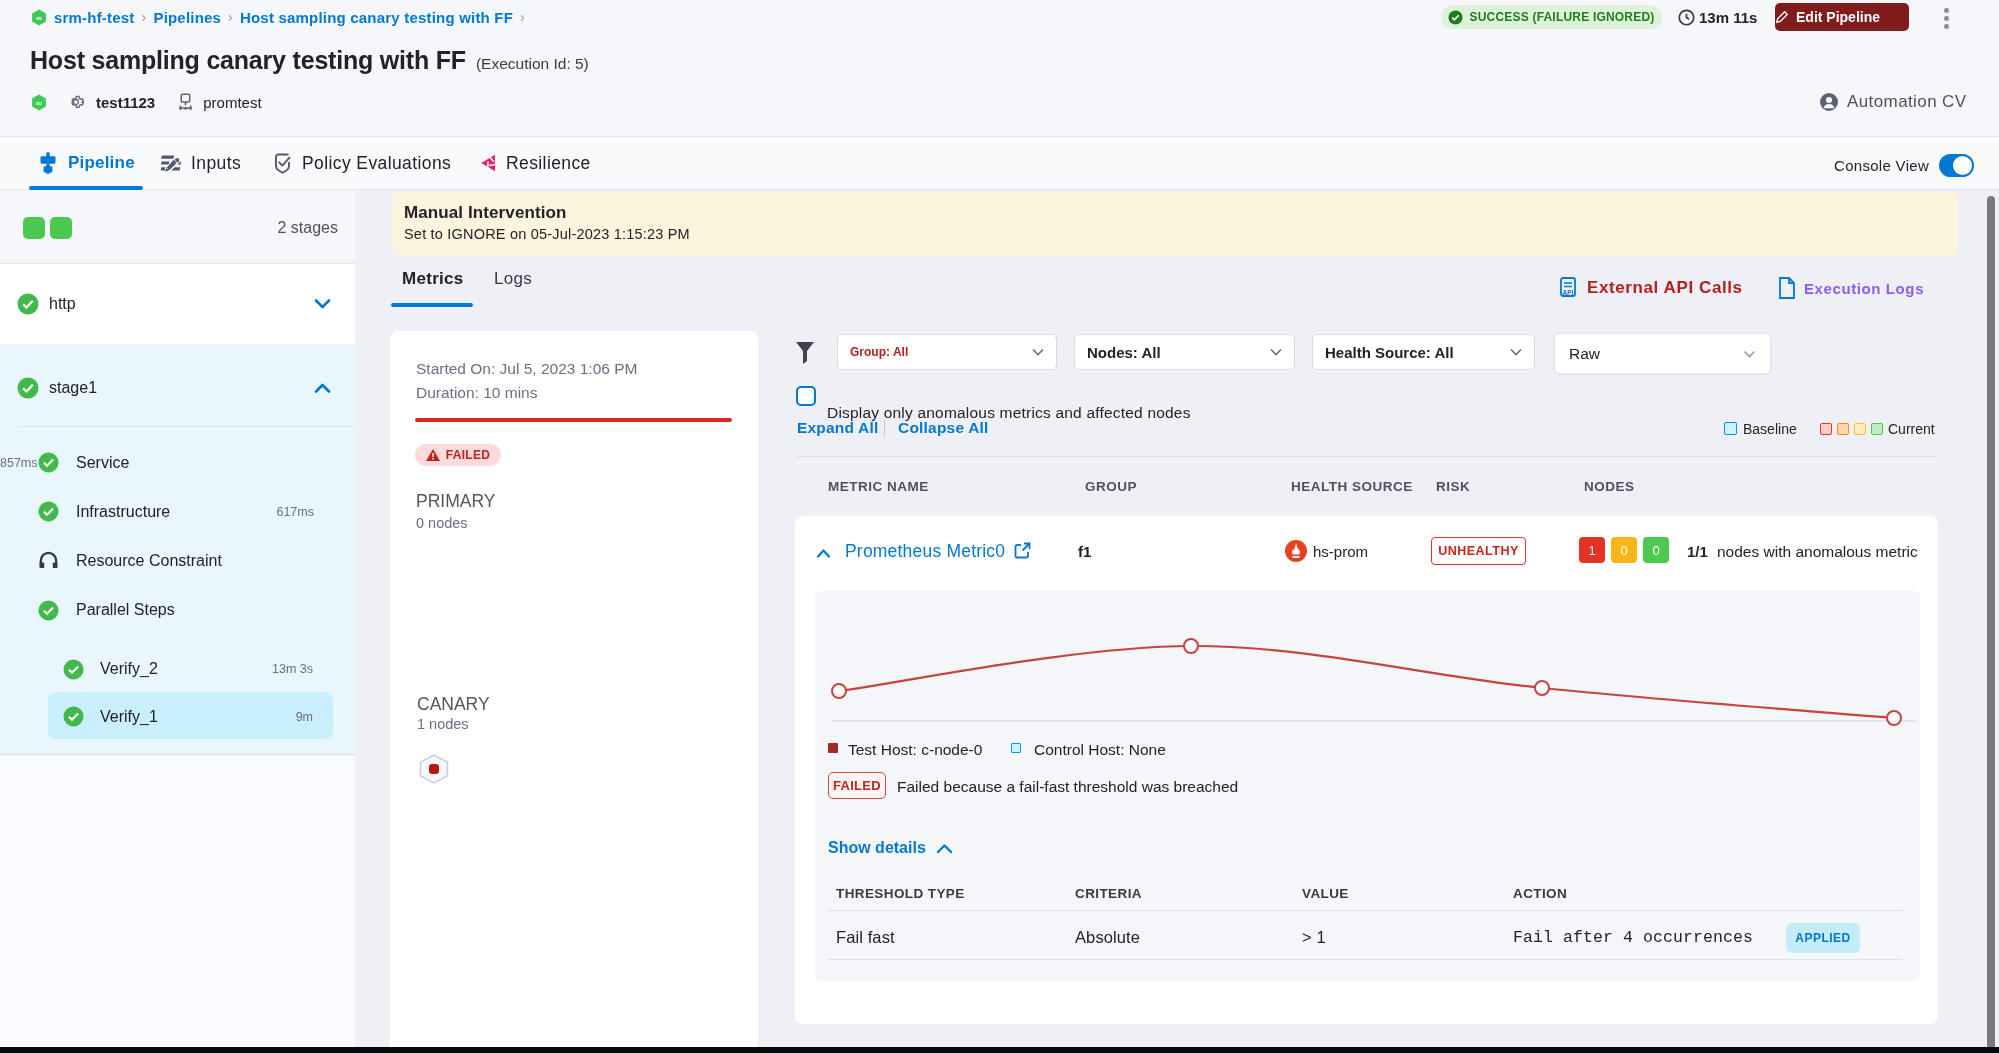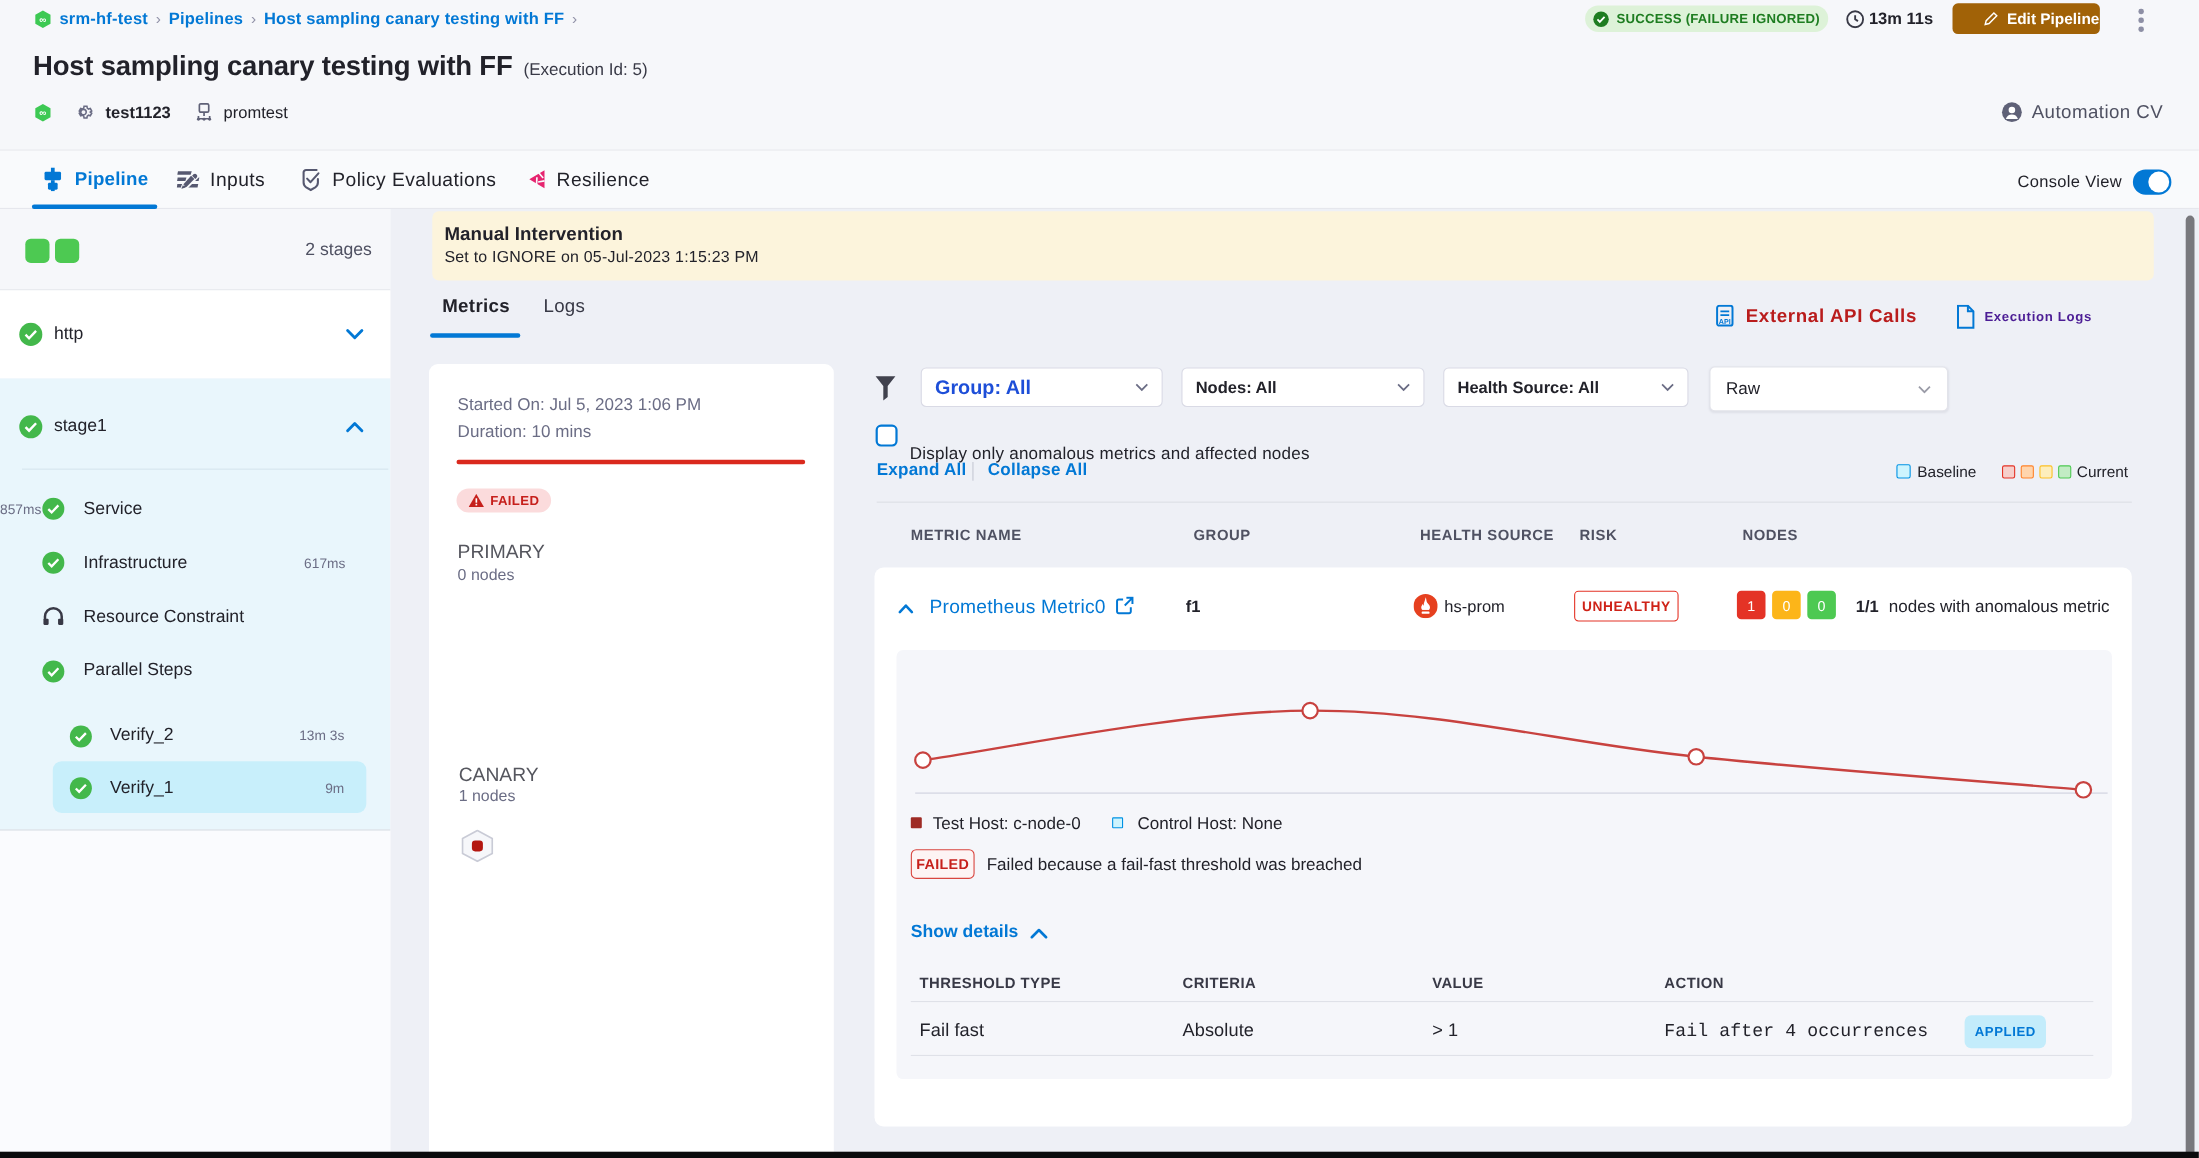--- a/index.html
+++ b/index.html
@@ -59,21 +59,21 @@
     </svg>
   <span style="font-size:12px;font-weight:bold;color:#1e7d21;letter-spacing:0.2px;">SUCCESS (FAILURE IGNORED)</span>
 </div>
 <div class="abs flexc" style="left:1678px;top:7px;height:20px;">
   <svg width="17" height="17" viewBox="0 0 16 16" style="margin-right:6px;">
       <circle cx="8" cy="8" r="6.8" fill="none" stroke="#383946" stroke-width="1.6"></circle>
       <path d="M8 4.5V8l2.4 1.6" stroke="#383946" stroke-width="1.6" fill="none"></path>
     </svg>
   <span style="font-size:15px;font-weight:bold;color:#22222a;margin-left:-2px;">13m 11s</span>
 </div>
-<div class="abs flexc" style="left:1775px;top:3px;width:134px;height:28px;background:#a16207;border-radius:5px;justify-content:center;padding-left:28px;">
+<div class="abs flexc" style="left:1775px;top:3px;width:134px;height:28px;background:#7f1d1d;border-radius:5px;">
   <svg width="14" height="14" viewBox="0 0 16 16" style="margin-right:7px;">
       <path d="M2 14l1-4 8-8 3 3-8 8z" fill="none" stroke="#fff" stroke-width="1.5"></path>
     </svg>
   <span style="font-size:14px;font-weight:bold;color:#fff;">Edit Pipeline</span>
 </div>
 <div class="abs" style="left:1944px;top:8px;width:5px;height:22px;">
   <div style="width:4.5px;height:4.5px;border-radius:50%;background:#8d8fa5;margin-bottom:3.5px;"></div>
   <div style="width:4.5px;height:4.5px;border-radius:50%;background:#8d8fa5;margin-bottom:3.5px;"></div>
   <div style="width:4.5px;height:4.5px;border-radius:50%;background:#8d8fa5;"></div>
 </div>
@@ -229,21 +229,21 @@
       <path d="M5 6h8M5 9.5h8" stroke="#0278d5" stroke-width="1.5"></path>
       <text x="9" y="17.5" font-size="6.5" font-weight="bold" fill="#0278d5" text-anchor="middle">API</text>
     </svg>
   <span style="font-size:17px;font-weight:bold;color:#b91c1c;letter-spacing:0.6px;">External API Calls</span>
 </div>
 <div class="abs flexc" style="left:1778px;top:277px;height:22px;">
   <svg width="18" height="22" viewBox="0 0 18 22" style="margin-right:8px;">
       <path d="M2 1h9l5 5v15H2z" fill="none" stroke="#0278d5" stroke-width="1.8"></path>
       <path d="M11 1v5h5" fill="none" stroke="#0278d5" stroke-width="1.8"></path>
     </svg>
-  <span style="font-size:12px;font-weight:bold;color:#4c1d95;letter-spacing:0.6px;">Execution Logs</span>
+  <span style="font-size:15px;font-weight:bold;color:#8b5cf6;letter-spacing:0.6px;">Execution Logs</span>
 </div>
 
 <div class="abs" style="left:390px;top:331px;width:368px;height:722px;background:#fff;border-radius:8px 8px 0 0;"></div>
 <div class="abs" style="left:416px;top:360px;font-size:15.5px;color:#6b6d85;">Started On: Jul 5, 2023 1:06 PM</div>
 <div class="abs" style="left:416px;top:384px;font-size:15.5px;color:#6b6d85;">Duration: 10 mins</div>
 <div class="abs" style="left:415px;top:418px;width:317px;height:4px;background:#da291d;border-radius:2px;"></div>
 <div class="abs flexc" style="left:415px;top:444px;width:86px;height:22px;background:#fbdbdc;border-radius:11px;justify-content:center;">
   <svg width="14" height="12" viewBox="0 0 14 12" style="margin-right:6px;">
       <path d="M7 0L14 12H0z" fill="#c6201c"></path>
       <rect x="6.3" y="4" width="1.5" height="4" fill="#fff"></rect>
@@ -257,21 +257,21 @@
 <div class="abs" style="left:417px;top:716px;font-size:14.5px;color:#6b6d85;">1 nodes</div>
 <svg class="abs" style="left:418px;top:754px;" width="32" height="30" viewBox="0 0 32 30">
     <polygon points="16,1 29.5,8.2 29.5,21.8 16,29 2.5,21.8 2.5,8.2" fill="#f6f7fa" stroke="#c9cbd6" stroke-width="1.5"></polygon>
     <rect x="11" y="10" width="10" height="10" rx="3" fill="#b41710"></rect>
   </svg>
 
 <svg class="abs" style="left:795px;top:341px;" width="20" height="25" viewBox="0 0 20 25">
     <path d="M1 1h18l-7 9v10l-4 3V10z" fill="#41424e"></path>
   </svg>
 <div class="abs flexc" style="left:837px;top:334px;width:220px;height:36px;background:#fff;border:1px solid #d9dae5;border-radius:5px;padding:0 12px;justify-content:space-between;">
-  <span style="font-size:18px;color:#1d4ed8;font-weight:bold;">Group: All</span>
+  <span style="font-size:12px;color:#b91c1c;font-weight:bold;">Group: All</span>
   <svg width="12" height="8" viewBox="0 0 12 8">
       <path d="M1 1.5l5 5 5-5" stroke="#6b6d85" stroke-width="1.6" fill="none"></path>
     </svg>
 </div>
 <div class="abs flexc" style="left:1074px;top:334px;width:221px;height:36px;background:#fff;border:1px solid #d9dae5;border-radius:5px;padding:0 12px;justify-content:space-between;">
   <span style="font-size:15px;color:#22222a;font-weight:bold;">Nodes: All</span>
   <svg width="12" height="8" viewBox="0 0 12 8">
       <path d="M1 1.5l5 5 5-5" stroke="#6b6d85" stroke-width="1.6" fill="none"></path>
     </svg>
 </div>

